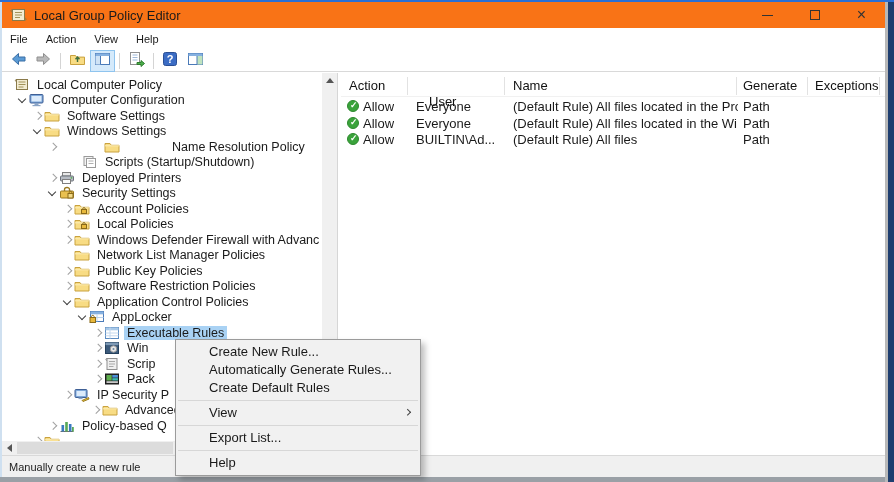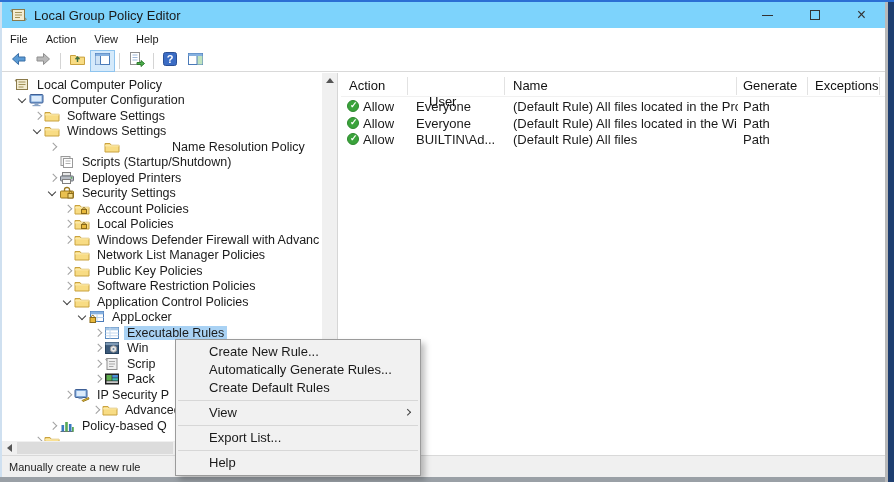--- a/index.html
+++ b/index.html
@@ -7,21 +7,21 @@
   .window{position:relative;width:894px;height:482px;background:#fff;overflow:hidden;
           font-family:"Liberation Sans",sans-serif;color:#1a1a1a;}
   
   .edge-top{position:absolute;left:0;top:0;width:894px;height:2px;background:#2b6fd4;}
   .edge-left{position:absolute;left:0;top:2px;width:2px;bottom:0;background:#cfe0f0;}
   .edge-right-navy{position:absolute;right:0;top:2px;width:6px;bottom:0;background:#1e3e6f;}
   .edge-right-gray{position:absolute;right:6px;top:2px;width:3px;bottom:0;background:#b8b8b8;}
   .edge-bottom{position:absolute;left:0;bottom:0;right:9px;height:5px;background:#9aa0a6;}
 
   
-  .titlebar{position:absolute;left:2px;top:2px;right:9px;height:26px;background:#7dd3fc;
+  .titlebar{position:absolute;left:2px;top:2px;right:9px;height:26px;background:#f97316;
             display:flex;align-items:center;}
   .title-icon{width:17px;height:15px;margin-left:8px;flex:none;}
   .title-text{font-size:13px;margin-left:7px;white-space:nowrap;}
   .win-controls{margin-left:auto;display:flex;height:100%;}
   .win-btn{width:47px;height:100%;display:flex;align-items:center;justify-content:center;}
   .glyph-min{width:11px;height:1px;background:#333;}
   .glyph-max{width:10px;height:10px;border:1px solid #333;}
   .glyph-close{font-size:16px;color:#333;line-height:10px;}
 
   
@@ -231,21 +231,21 @@
           <div class="tree-row" style="padding-left: 45px; gap: 45px;">
             <span class="chev collapsed"></span>
             <span class="ticon">
               <svg width="16" height="14" viewBox="0 0 16 14">
                 <path d="M1 3.5 h5 l1.3 1.8 H15 V12 H1z" fill="#f8dc84" stroke="#c9a23f"></path>
                 <path d="M1 5.8 H15" stroke="#fdeeb8"></path>
               </svg>
             </span>
             <span class="tlabel">Name Resolution Policy</span>
           </div>
-          <div class="tree-row" style="padding-left: 45px;">
+          <div class="tree-row" style="padding-left: 45px; margin-left: 23px;">
             <span class="chev "></span>
             <span class="ticon">
               <svg width="16" height="14" viewBox="0 0 16 14">
                 <rect x="2" y="1.5" width="9" height="9" fill="#f4f4f4" stroke="#9a9a9a"></rect>
                 <rect x="4.5" y="3.5" width="9" height="9" fill="#ffffff" stroke="#9a9a9a"></rect>
                 <line x1="6.5" y1="6" x2="11.5" y2="6" stroke="#b0b0b0"></line>
                 <line x1="6.5" y1="8.5" x2="11.5" y2="8.5" stroke="#b0b0b0"></line>
               </svg>
             </span>
             <span class="tlabel">Scripts (Startup/Shutdown)</span>

